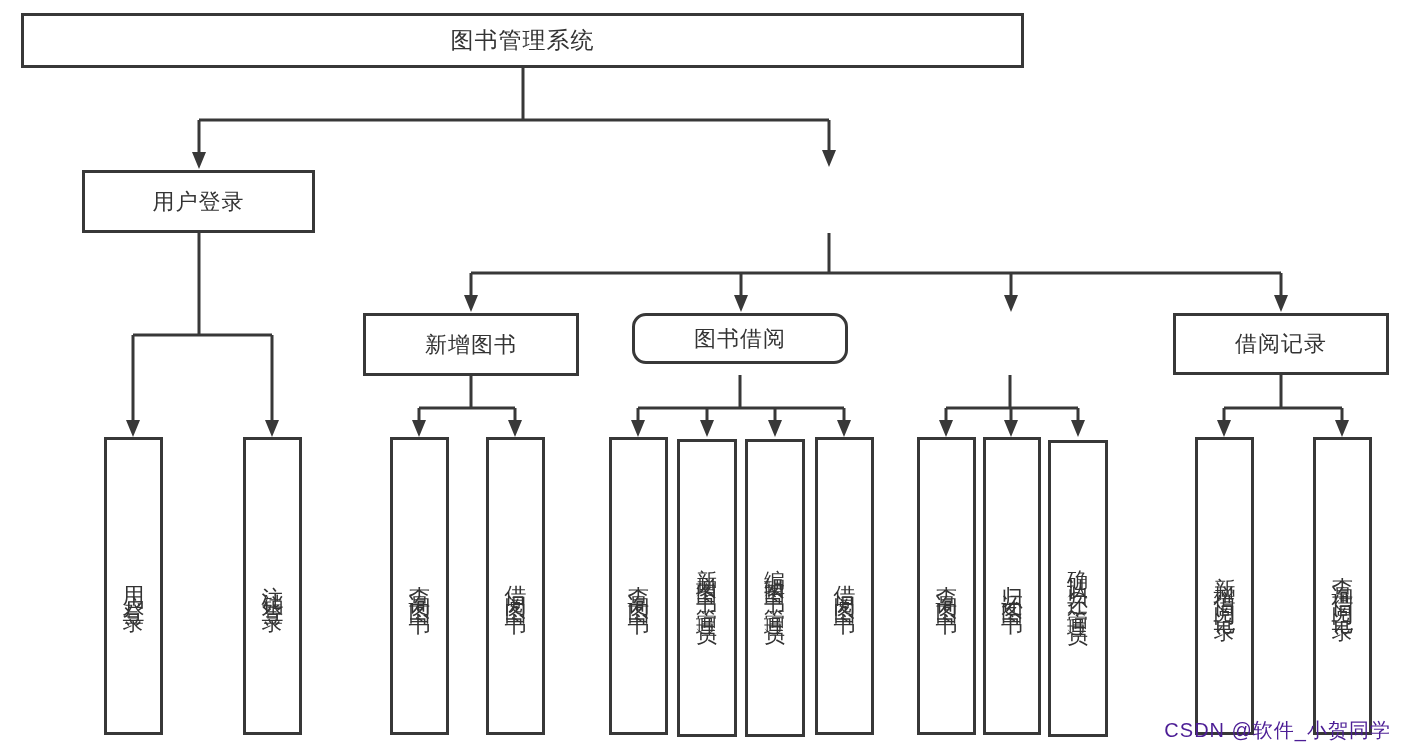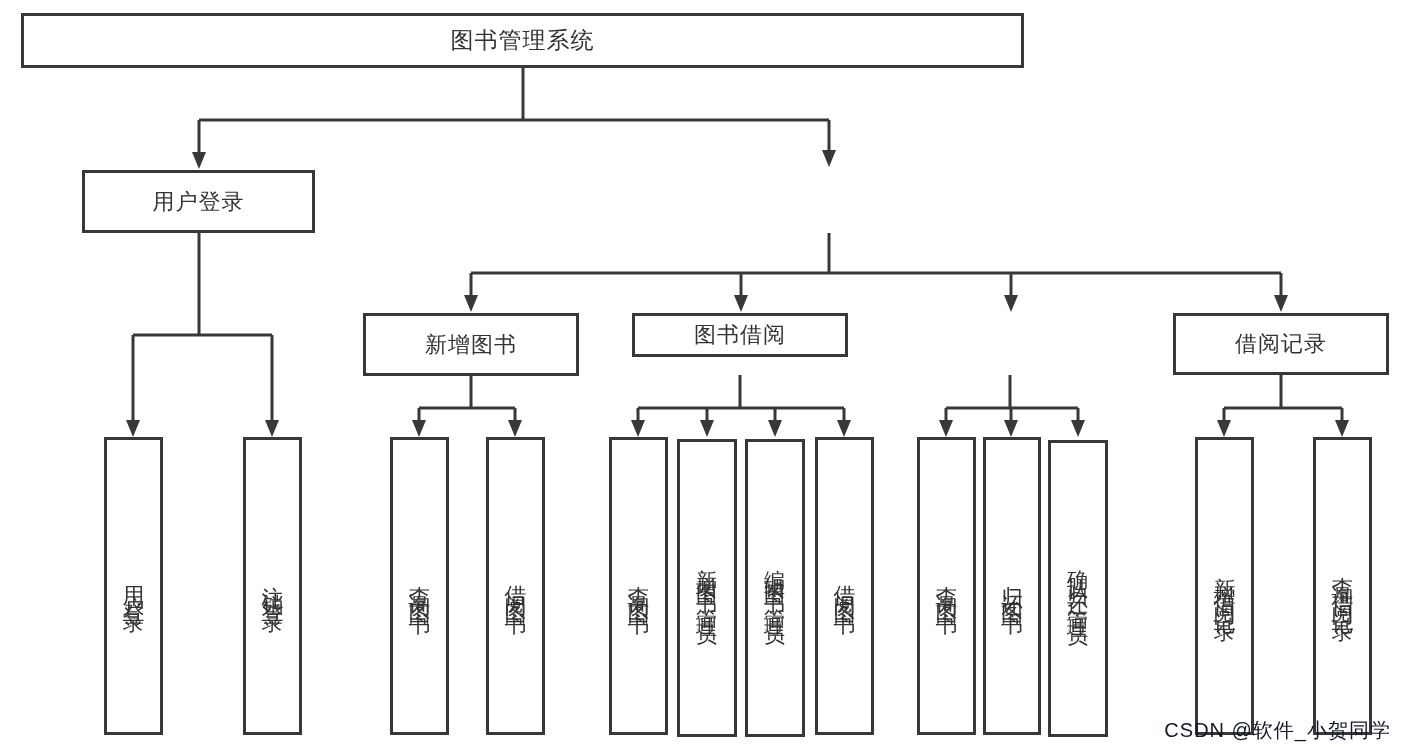--- a/index.html
+++ b/index.html
@@ -44,21 +44,21 @@
     line-height: 1;
     color: #333333;
     white-space: nowrap;
   }
   .vtext.dense { letter-spacing: 8px; font-size: 21px; }
   .watermark {
     position: absolute;
     right: 14px;
     bottom: 3px;
     font-size: 20px;
-    color: #0f172a;
+    color: #4c1d95;
     letter-spacing: 1px;
     white-space: nowrap;
   }
 </style>
 </head>
 <body>
 
 <div id="canvas">
 
   <svg id="connectors" viewBox="0 0 1405 747" xmlns="http://www.w3.org/2000/svg" aria-hidden="true">
@@ -86,21 +86,21 @@
     <span>图书管理系统</span>
   </div>
 
   <div class="node hnode" style="left:82px; top:170px; width:233px; height:63px;">
     <span>用户登录</span>
   </div>
 
   <div class="node hnode" style="left:363px; top:313px; width:216px; height:63px;">
     <span>新增图书</span>
   </div>
-  <div class="node hnode" style="left:632px; top:313px; width:216px; height:44px;">
+  <div class="node hnode" style="left:632px; top:313px; width:216px; height:51px;border-radius:14px;">
     <span>图书借阅</span>
   </div>
   <div class="node hnode" style="left:1173px; top:313px; width:216px; height:62px;">
     <span>借阅记录</span>
   </div>
 
   <div class="node leaf" style="left:104px; top:437px;">
     <span class="vtext">用户登录</span>
   </div>
   <div class="node leaf" style="left:243px; top:437px;">

